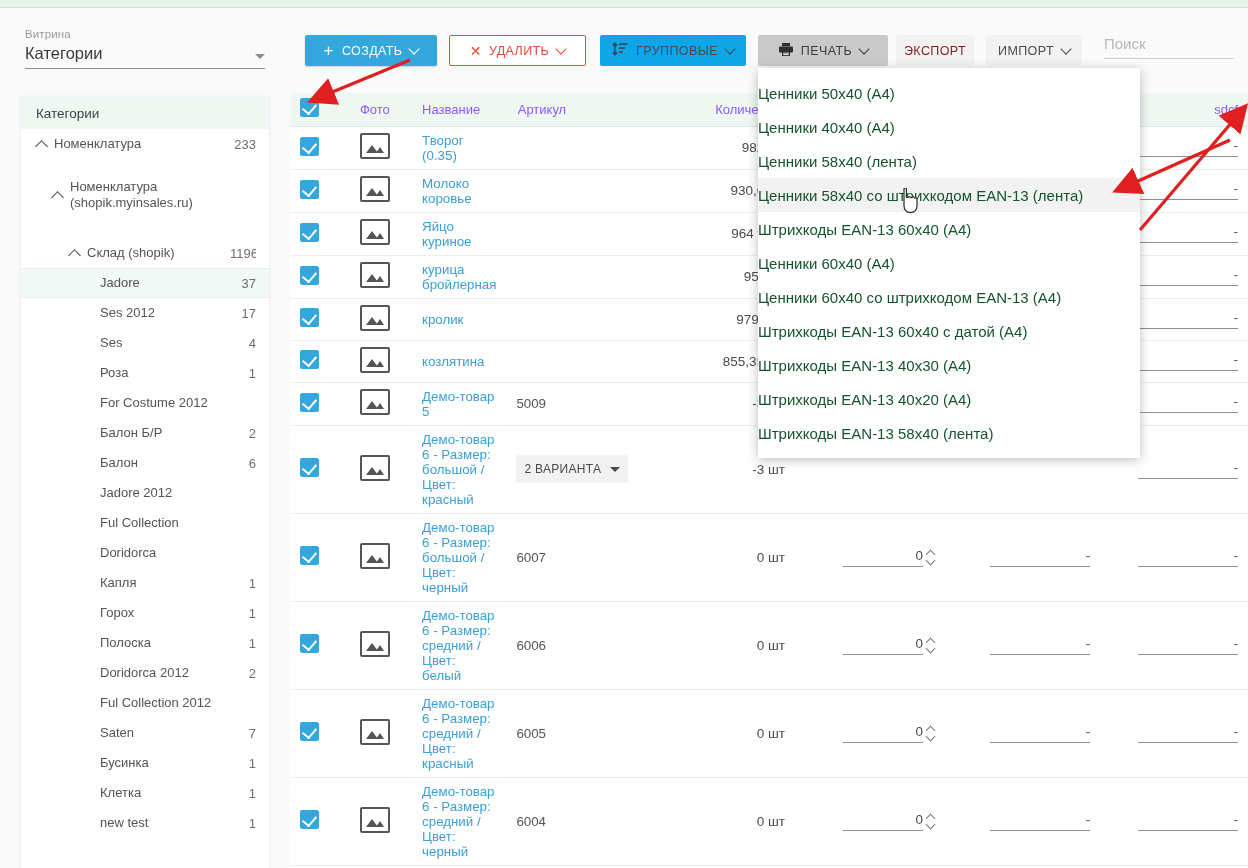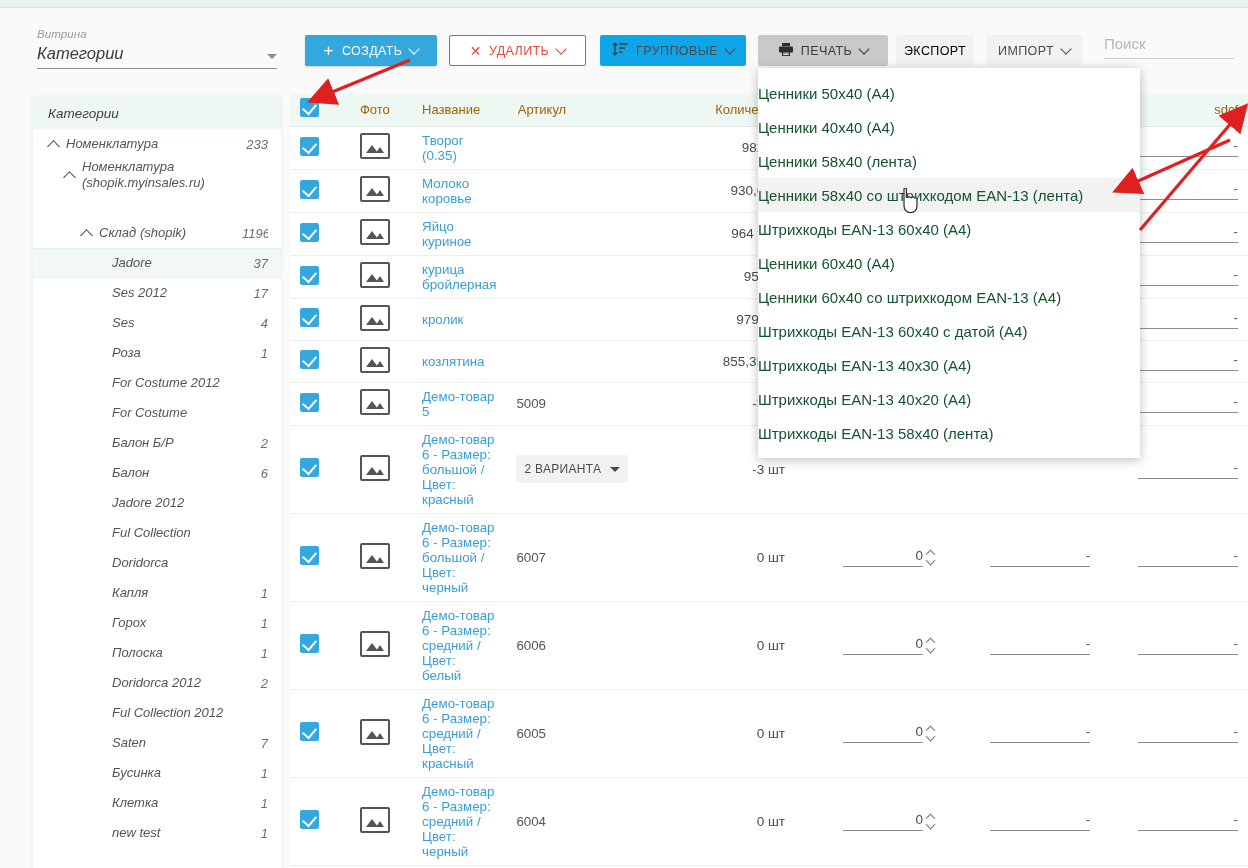--- a/index.html
+++ b/index.html
@@ -27,24 +27,23 @@
     position: absolute;
     left: 0; top: 0;
     width: 1248px; height: 8px;
     background: #e7f4ec;
     border-bottom: 1px solid #cfe3d6;
   }
 
   
   .left-col {
     position: absolute;
-    left: 12px; top: 9px;
+    left: 0; top: 9px;
     width: 290px; height: 682px;
     background: #fafafa;
-    font-style: italic;
   }
   .showcase-select {
     position: absolute;
     left: 25px; top: 19px;
     width: 240px;
   }
   .showcase-label {
     font-size: 11.5px;
     color: #9a9a9a;
     letter-spacing: .1px;
@@ -117,21 +116,21 @@
   }
   .tree-row .lbl { flex: 1 1 auto; line-height: 1.2; }
   .tree-row .cnt {
     flex: 0 0 auto;
     color: #6e6e6e;
     font-size: 13px;
     padding-left: 8px;
     white-space: nowrap;
   }
   .d0 { padding-left: 14px; }
-  .d1 { padding-left: 30px; }
+  .d1 { padding-left: 30px; margin-top: 20px; }
   .d2 { padding-left: 47px; margin-top: 28px; }
   .d3 { padding-left: 79px; }
   .clip-cnt { overflow: hidden; max-width: 34px; }
 
   
   .toolbar {
     position: absolute;
     left: 290px; top: 9px;
     width: 958px; height: 84px;
     background: #fafafa;
@@ -174,21 +173,21 @@
   .btn-print {
     left: 468px; top: 26px;
     width: 130px;
     background: #c9c9c9;
     color: #3c3c3c;
   }
   .btn-export {
     left: 606px; top: 26px;
     width: 78px;
     background: #f2f2f2;
-    color: #000000;
+    color: #7f1d1d;
   }
   .btn-import {
     left: 696px; top: 26px;
     width: 96px;
     background: #f2f2f2;
     color: #4a4a4a;
   }
   .chev-sm {
     display: inline-block;
     width: 8px; height: 8px;
@@ -231,21 +230,21 @@
   table.grid {
     border-collapse: collapse;
     width: 958px;
     table-layout: fixed;
   }
   table.grid thead th {
     background: #eef7f1;
     height: 33px;
     font-size: 13px;
     font-weight: 400;
-    color: #a16207;
+    color: #8b5cf6;
     border-bottom: 1px solid #e2eae5;
     padding: 0 10px;
     text-align: left;
     vertical-align: middle;
   }
   table.grid th.num, table.grid td.num { text-align: right; }
   table.grid td {
     border-bottom: 1px solid #eeeeee;
     font-size: 13.3px;
     color: #555;
@@ -466,23 +465,20 @@
           <div class="tree-row d3">
             <span class="lbl">Ses</span>
             <span class="cnt">4</span>
           </div>
           <div class="tree-row d3">
             <span class="lbl">Роза</span>
             <span class="cnt">1</span>
           </div>
           <div class="tree-row d3">
             <span class="lbl">For Costume 2012</span>
-          </div>
-          <div class="tree-row d3">
-            <span class="lbl">For Costume</span>
           </div>
           <div class="tree-row d3">
             <span class="lbl">Балон Б/Р</span>
             <span class="cnt">2</span>
           </div>
           <div class="tree-row d3">
             <span class="lbl">Балон</span>
             <span class="cnt">6</span>
           </div>
           <div class="tree-row d3">

